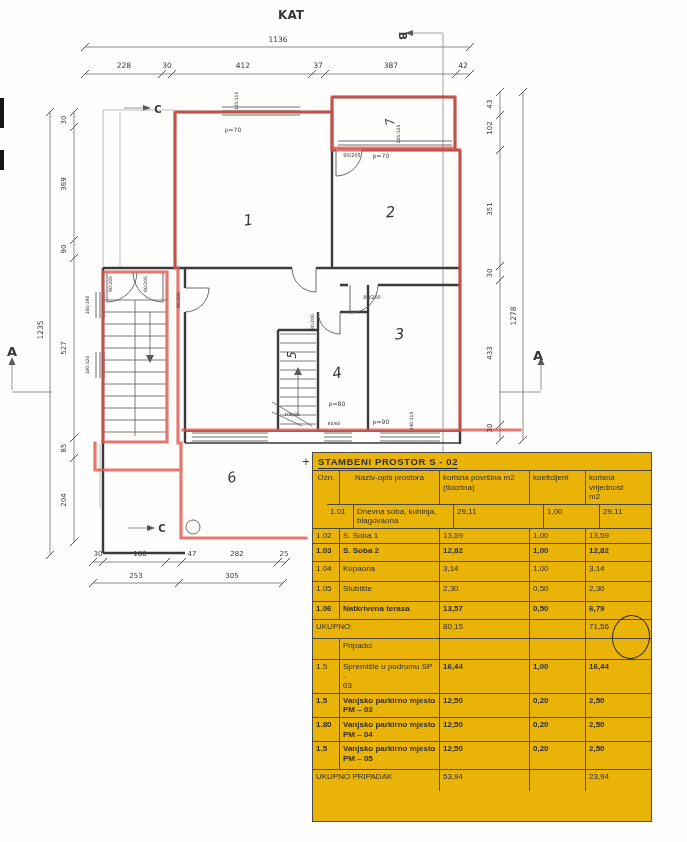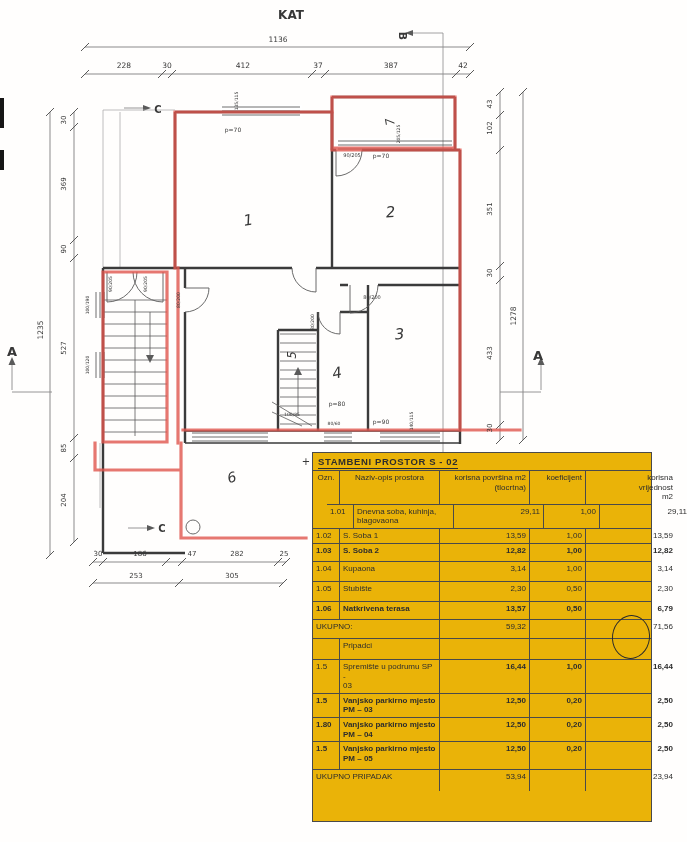--- a/index.html
+++ b/index.html
@@ -10,26 +10,26 @@
 
   
   .atable{position:absolute;left:312px;top:452px;width:340px;height:370px;
           border:1.5px solid #4a4a4a;background:#eab308;box-sizing:border-box;color:#2d2d2d}
   .ttitle{font-size:9.5px;font-weight:bold;letter-spacing:.6px;padding:3px 0 1px 5px;height:17px;box-sizing:border-box;white-space:nowrap}
   .ttitle span{border-bottom:1.3px solid #2d2d2d;padding-bottom:1px}
   .trow{display:grid;grid-template-columns:26px 100px 90px 56px 91px;border-top:1px solid #4a4a4a;box-sizing:border-box}
   .tc{border-left:1px solid #4a4a4a;padding:2px 3px;font-size:8px;line-height:1.2;
       white-space:pre-line;box-sizing:border-box;overflow:visible}
   .tc:first-child{border-left:none}
-  .num{text-align:right}
+  .num{text-align:left}
   .lbl{white-space:pre-line}
   .span2{grid-column:1 / span 2}
   .bold{font-weight:bold}
   .hdr{min-height:27px}
-  .hdr .tc{text-align:right}
+  .hdr .tc{text-align:left}
   .hdr .tc:nth-child(1),.hdr .tc:nth-child(2){text-align:center}
   .circle-wrap{position:relative}
   .hand-circle{position:absolute;left:50%;top:-5px;transform:translateX(-50%) rotate(7deg);
                width:36px;height:42px;border:1.6px solid #2a2a2a;border-radius:50%;z-index:3}
 </style>
 </head>
 <body>
 
 <div class="page">
 
@@ -250,21 +250,21 @@
         </div>
         <div class="trow bold" style="min-height: 18px;">
           <div class="tc ">1.06</div>
           <div class="tc lbl">Natkrivena terasa</div>
           <div class="tc num">13,57</div>
           <div class="tc num">0,50</div>
           <div class="tc num circle-wrap">6,79</div>
         </div>
         <div class="trow" style="min-height: 19px;">
           <div class="tc span2 lbl">UKUPNO:</div>
-          <div class="tc num">59,32</div>
+          <div class="tc num">80,15</div>
           <div class="tc num"></div>
           <div class="tc num circle-wrap">71,56<div class="hand-circle"></div></div>
         </div>
         <div class="trow" style="min-height: 21px;">
           <div class="tc "></div>
           <div class="tc lbl">Pripadci</div>
           <div class="tc num"></div>
           <div class="tc num"></div>
           <div class="tc num circle-wrap"></div>
         </div>

